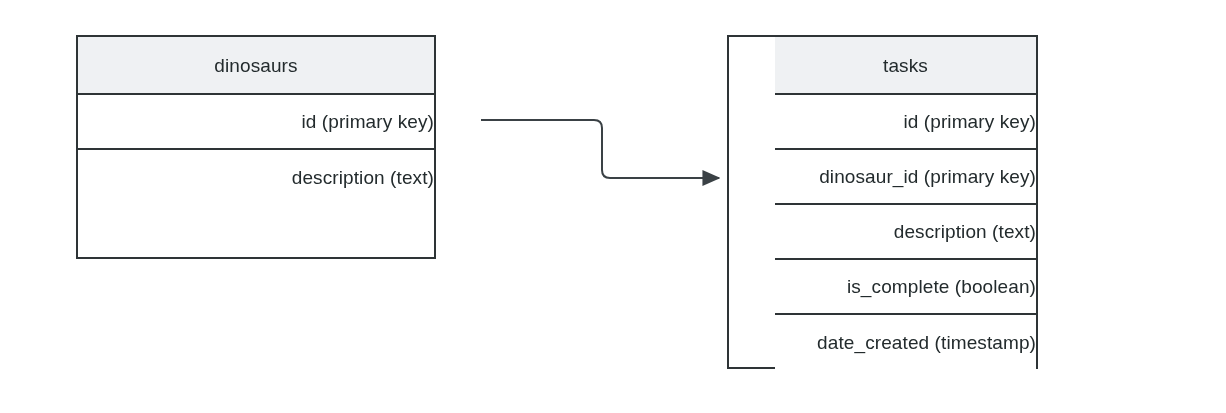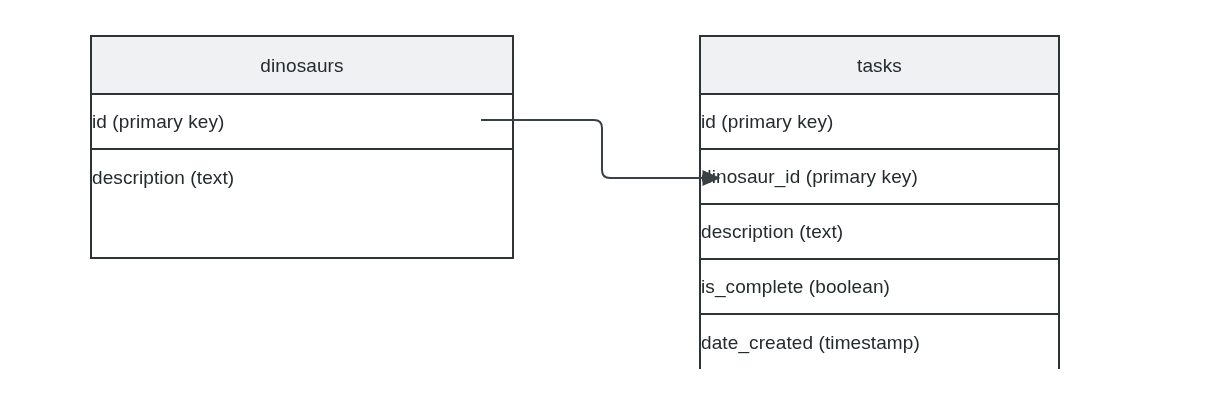--- a/index.html
+++ b/index.html
@@ -54,48 +54,49 @@
   .entity-rows {
     display: block;
   }
 
   .entity-row {
     box-sizing: border-box;
     height: 55px;
     border-bottom: 2px solid #2e3436;
     display: flex;
     align-items: center;
-    justify-content: flex-start;
+    justify-content: flex-end;
     background: #ffffff;
   }
   .entity-row:last-child {
     border-bottom: none;
   }
 
   .entity-row-label {
     font-size: 19px;
     line-height: 1;
     color: #232b2d;
     letter-spacing: 0.1px;
     white-space: nowrap;
   }
 
   
   #entity-dinosaurs {
-    left: 90px;
+    left: 76px;
     top: 35px;
-    width: 424px;
+    width: 360px;
     height: 224px;
   }
 
   #entity-tasks {
-    left: 699px;
+    left: 727px;
     top: 35px;
-    width: 361px;
+    width: 311px;
     height: 334px;
+    padding-left: 46px;
   }
 
   
   #relationship-layer {
     position: absolute;
     left: 0;
     top: 0;
     width: 1226px;
     height: 413px;
     pointer-events: none;

